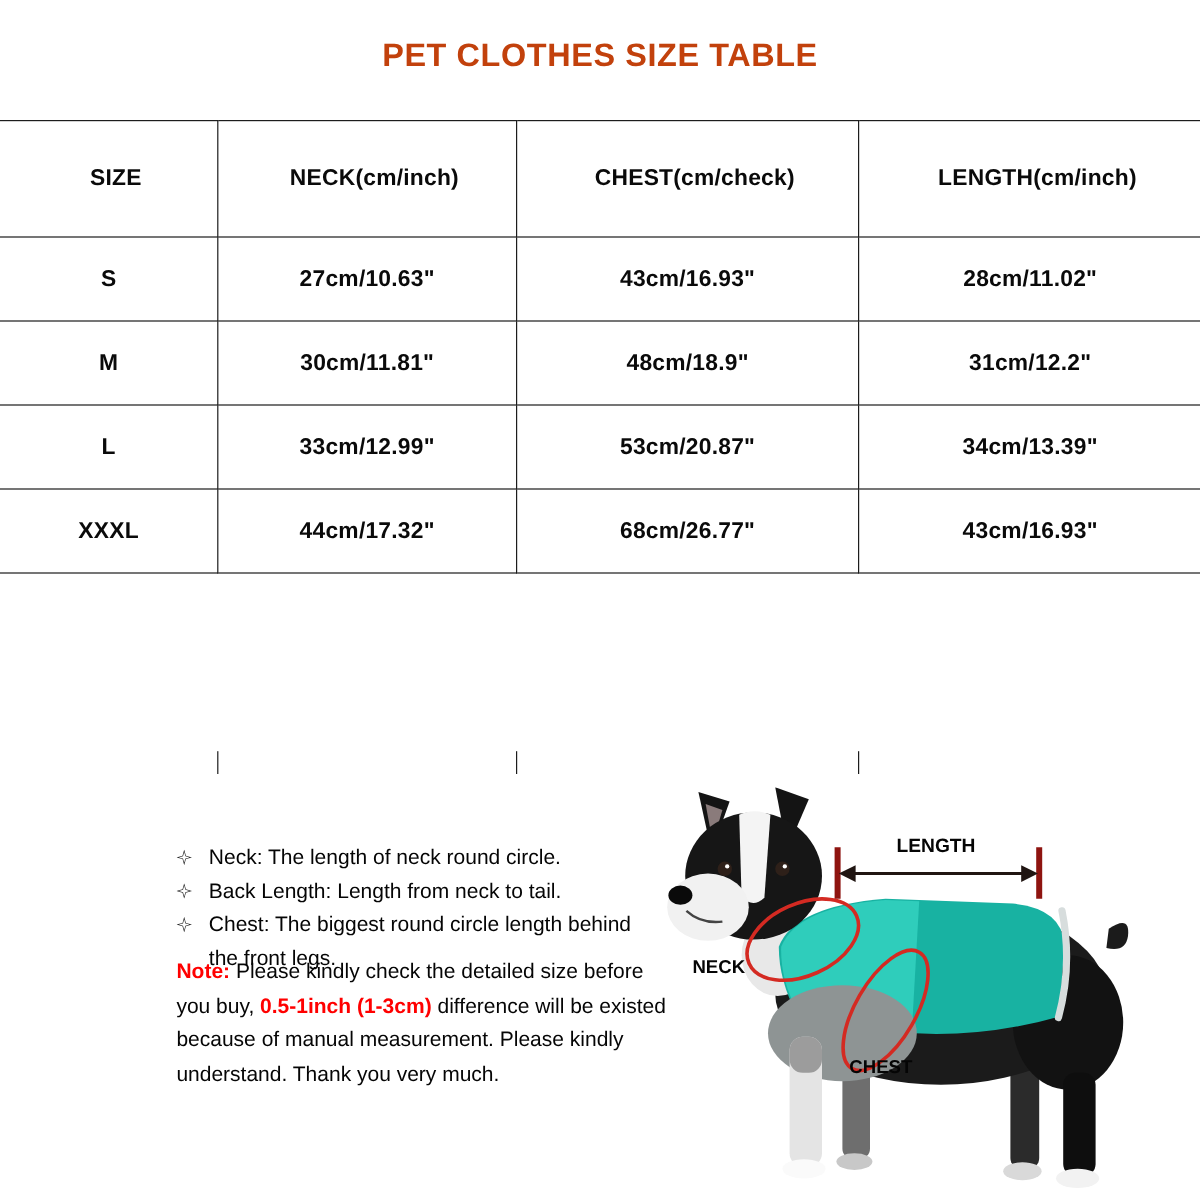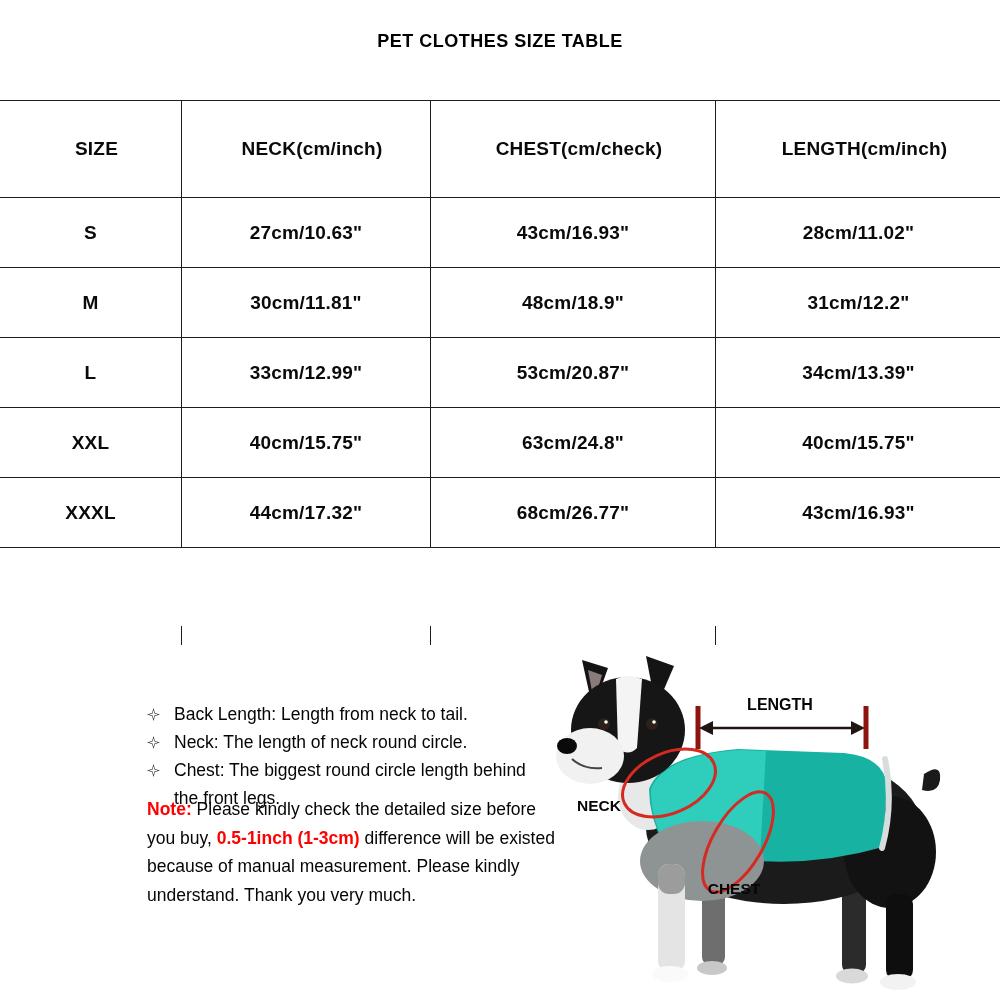--- a/index.html
+++ b/index.html
@@ -1,21 +1,21 @@
 <!DOCTYPE html>
 <html><head>
 <meta charset="utf-8">
 <style>
   * { margin:0; padding:0; box-sizing:border-box; }
   html,body { background:#fff; }
   body { width:1000px; height:1000px; font-family:"Liberation Sans", sans-serif; color:#000; }
   .page { position:relative; width:1000px; height:1000px; background:#fff; overflow:hidden; }
 
   .title { position:absolute; top:31px; left:0; width:100%; text-align:center;
-           font-size:18px; font-weight:bold; letter-spacing:0.5px; color:#000000; }
+           font-size:27px; font-weight:bold; letter-spacing:0.5px; color:#c2410c; }
 
   table.size-table { position:absolute; top:100px; left:-1px; width:1002px;
                      border-collapse:collapse; table-layout:fixed; }
   .size-table th, .size-table td {
     border:1px solid #1c1c1c; text-align:center; vertical-align:middle;
     font-weight:bold; color:#0a0a0a; font-size:19px; letter-spacing:0.2px;
   }
   .size-table th { height:97px;padding-left:12px; }
   .size-table td { height:70px; }
 
@@ -73,46 +73,40 @@
         <td>48cm/18.9"</td>
         <td>31cm/12.2"</td>
       </tr>
       <tr>
         <td>L</td>
         <td>33cm/12.99"</td>
         <td>53cm/20.87"</td>
         <td>34cm/13.39"</td>
       </tr>
       <tr>
-        <td>XXL</td>
-        <td>40cm/15.75"</td>
-        <td>63cm/24.8"</td>
-        <td>40cm/15.75"</td>
-      </tr>
-      <tr>
         <td>XXXL</td>
         <td>44cm/17.32"</td>
         <td>68cm/26.77"</td>
         <td>43cm/16.93"</td>
       </tr>
     </tbody>
   </table>
 
   <div class="stub" style="left:181px"></div>
   <div class="stub" style="left:430px"></div>
   <div class="stub" style="left:715px"></div>
 
   <div class="notes">
     <div class="note-item">
       <span class="star"></span>
-      <span class="txt">Back Length: Length from neck to tail.</span>
+      <span class="txt">Neck: The length of neck round circle.</span>
     </div>
     <div class="note-item">
       <span class="star"></span>
-      <span class="txt">Neck: The length of neck round circle.</span>
+      <span class="txt">Back Length: Length from neck to tail.</span>
     </div>
     <div class="note-item">
       <span class="star"></span>
       <span class="txt">Chest: The biggest round circle length behind the front legs.</span>
     </div>
   </div>
 
   <p class="note-para"><span class="red">Note:</span> <span>Please kindly check the detailed size before you buy,</span> <span class="red">0.5-1inch (1-3cm)</span> <span>difference will be existed because of manual measurement. Please kindly understand. Thank you very much.</span></p>
 
   <div class="diagram">

